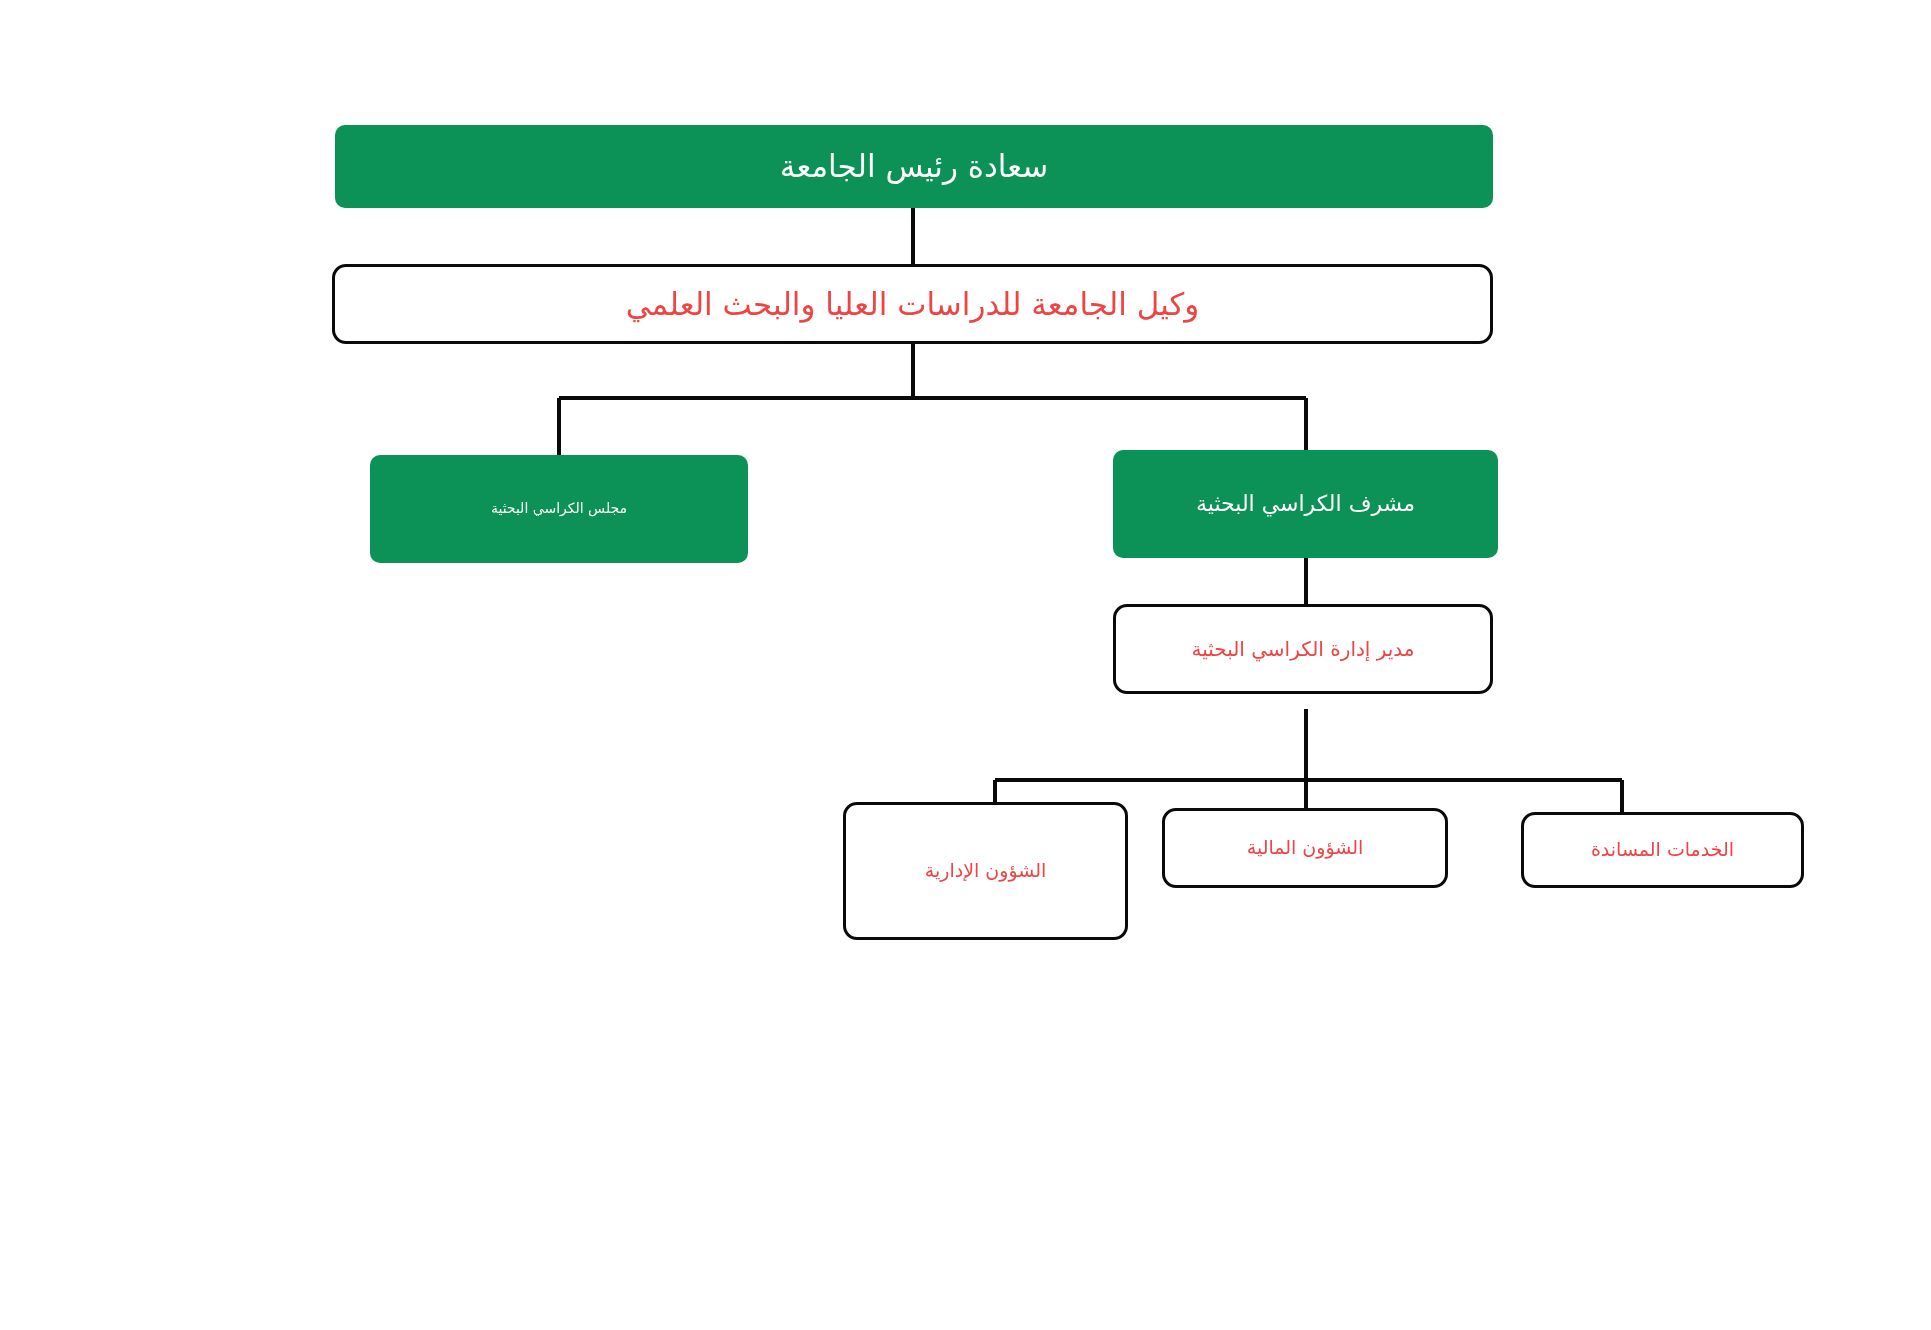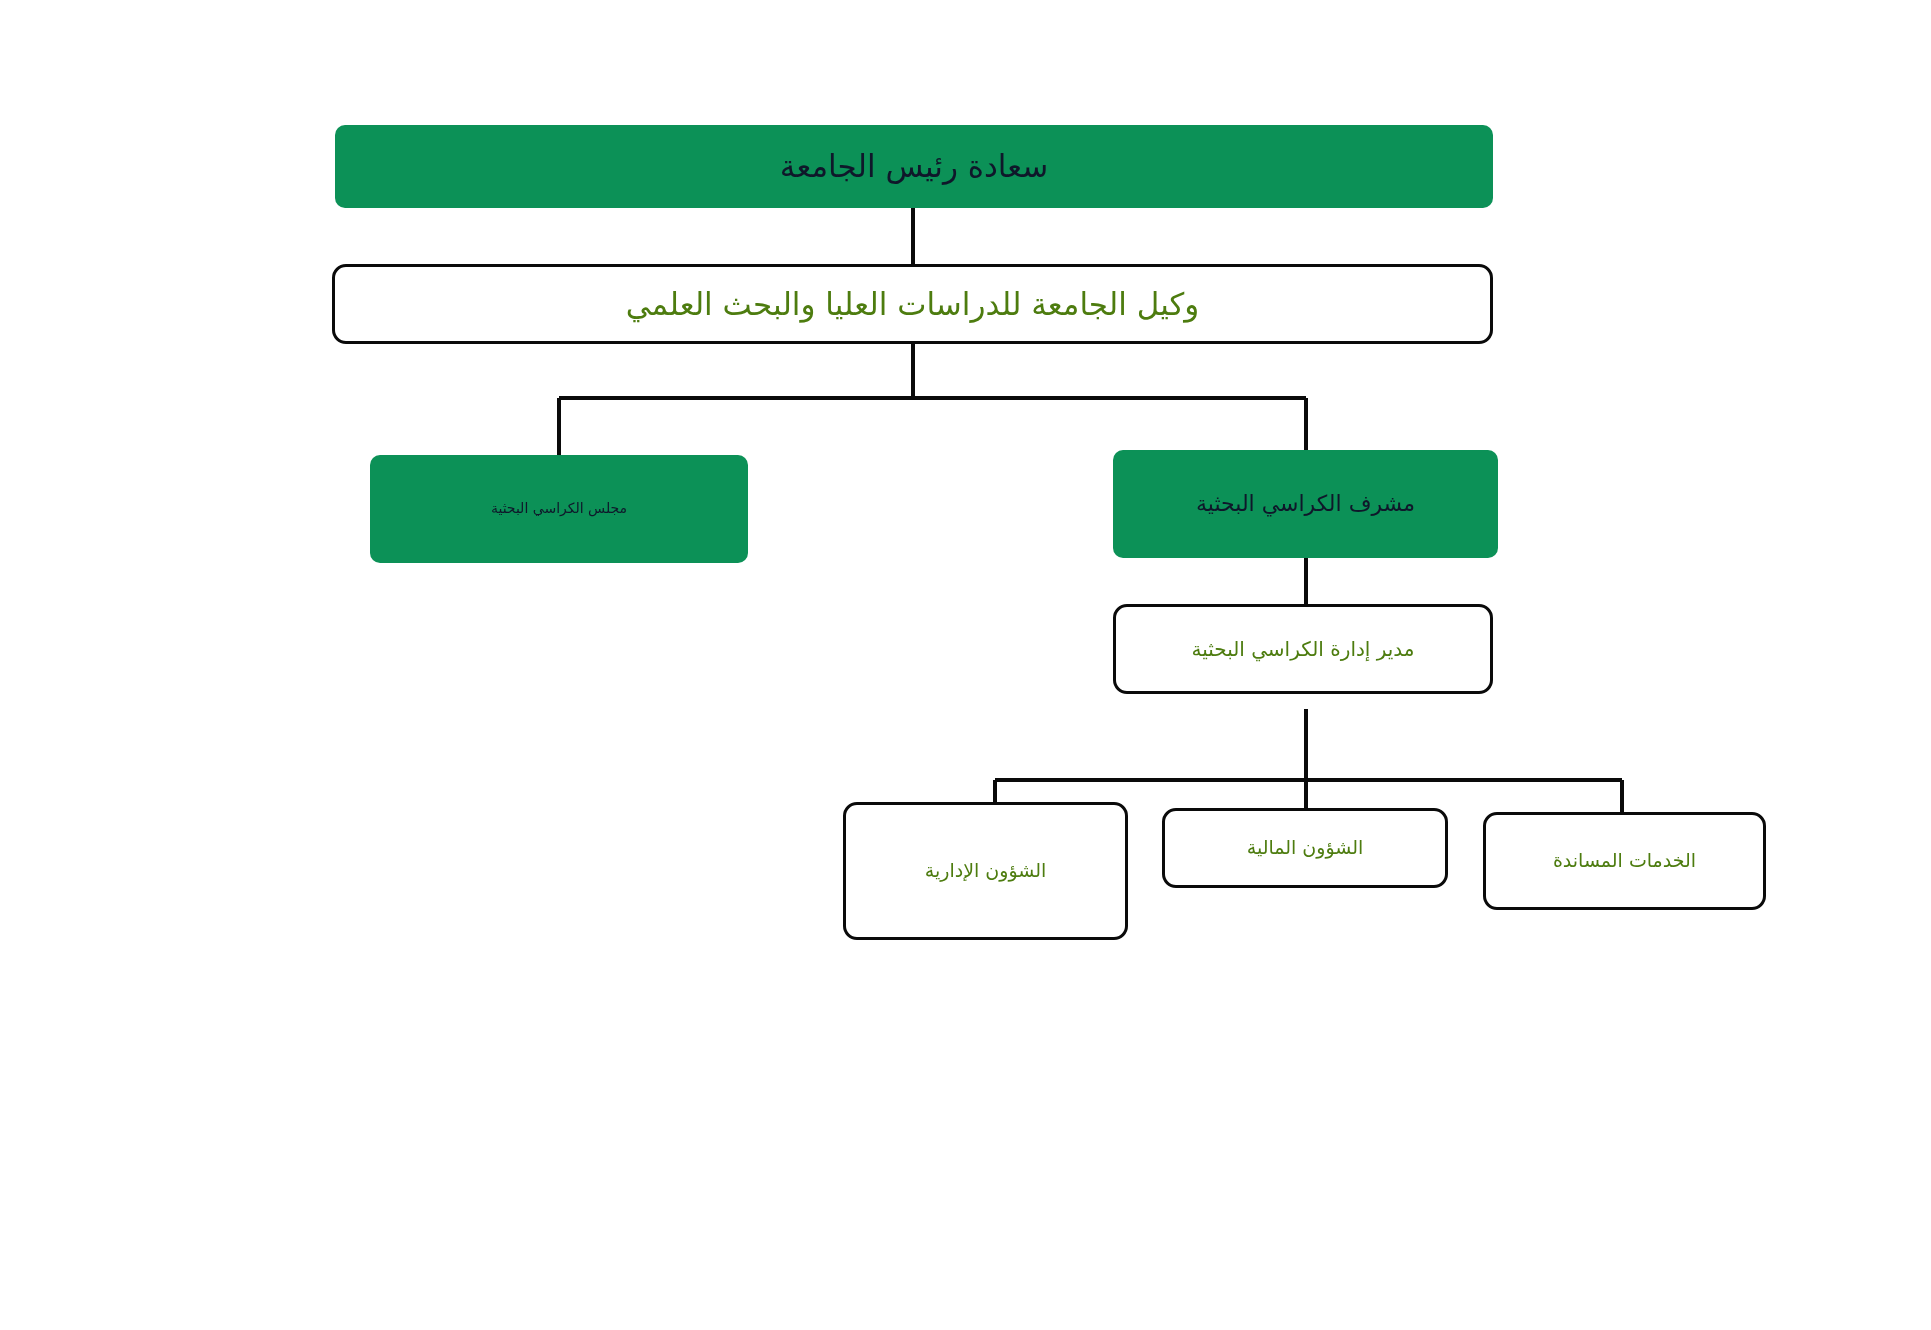--- a/index.html
+++ b/index.html
@@ -33,27 +33,27 @@
     display: flex;
     align-items: center;
     justify-content: center;
     text-align: center;
     direction: rtl;
     unicode-bidi: isolate;
     line-height: 1.25;
   }
   .node.filled {
     background: #0c9157;
-    color: #0f172a;
+    color: #ffffff;
     border: none;
     border-radius: 10px;
   }
   .node.outlined {
     background: #ffffff;
-    color: #4d7c0f;
+    color: #ef4444;
     border: 3.5px solid #0a0a0a;
     border-radius: 14px;
   }
   .node-label {
     display: block;
     padding: 0 14px;
     white-space: nowrap;
   }
   
   #node-president      { left: 335px; top: 125px;  width: 1158px; height: 83px;  }
@@ -70,21 +70,21 @@
 
   #node-chairs-manager { left: 1113px; top: 604px; width: 380px; height: 90px; }
   #node-chairs-manager .node-label { font-size: 20px; }
 
   #node-admin-affairs  { left: 843px;  top: 802px;  width: 285px; height: 138px; }
   #node-admin-affairs .node-label  { font-size: 19px; }
 
   #node-financial-affairs { left: 1162px; top: 808px; width: 286px; height: 80px; }
   #node-financial-affairs .node-label { font-size: 19px; }
 
-  #node-support-services { left: 1483px; top: 812px; width: 283px; height: 98px; }
+  #node-support-services { left: 1521px; top: 812px; width: 283px; height: 76px; }
   #node-support-services .node-label { font-size: 19px; }
 </style>
 </head>
 <body>
 
 <div id="chart-root">
 
   <svg class="org-svg" viewBox="0 0 1931 1330" aria-hidden="true">
     <g stroke="#0a0a0a" stroke-width="4" fill="none" stroke-linecap="butt">
 

